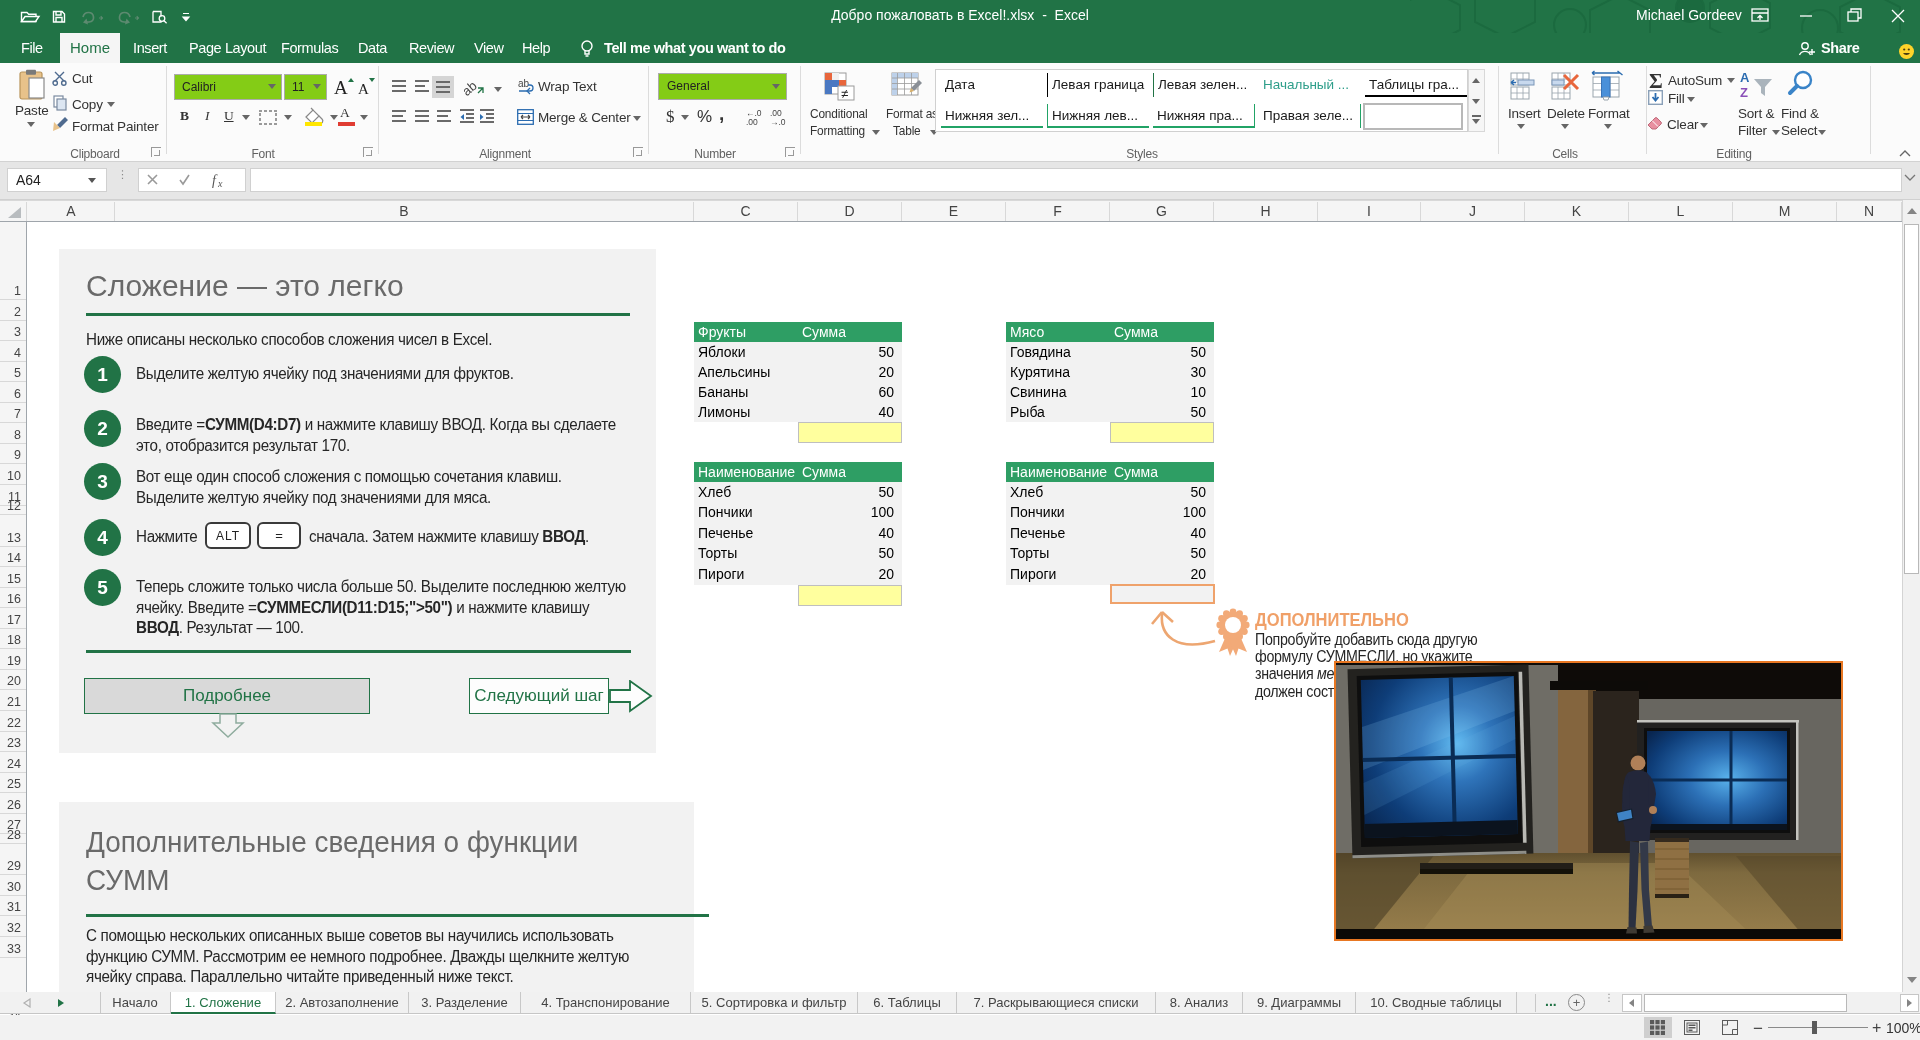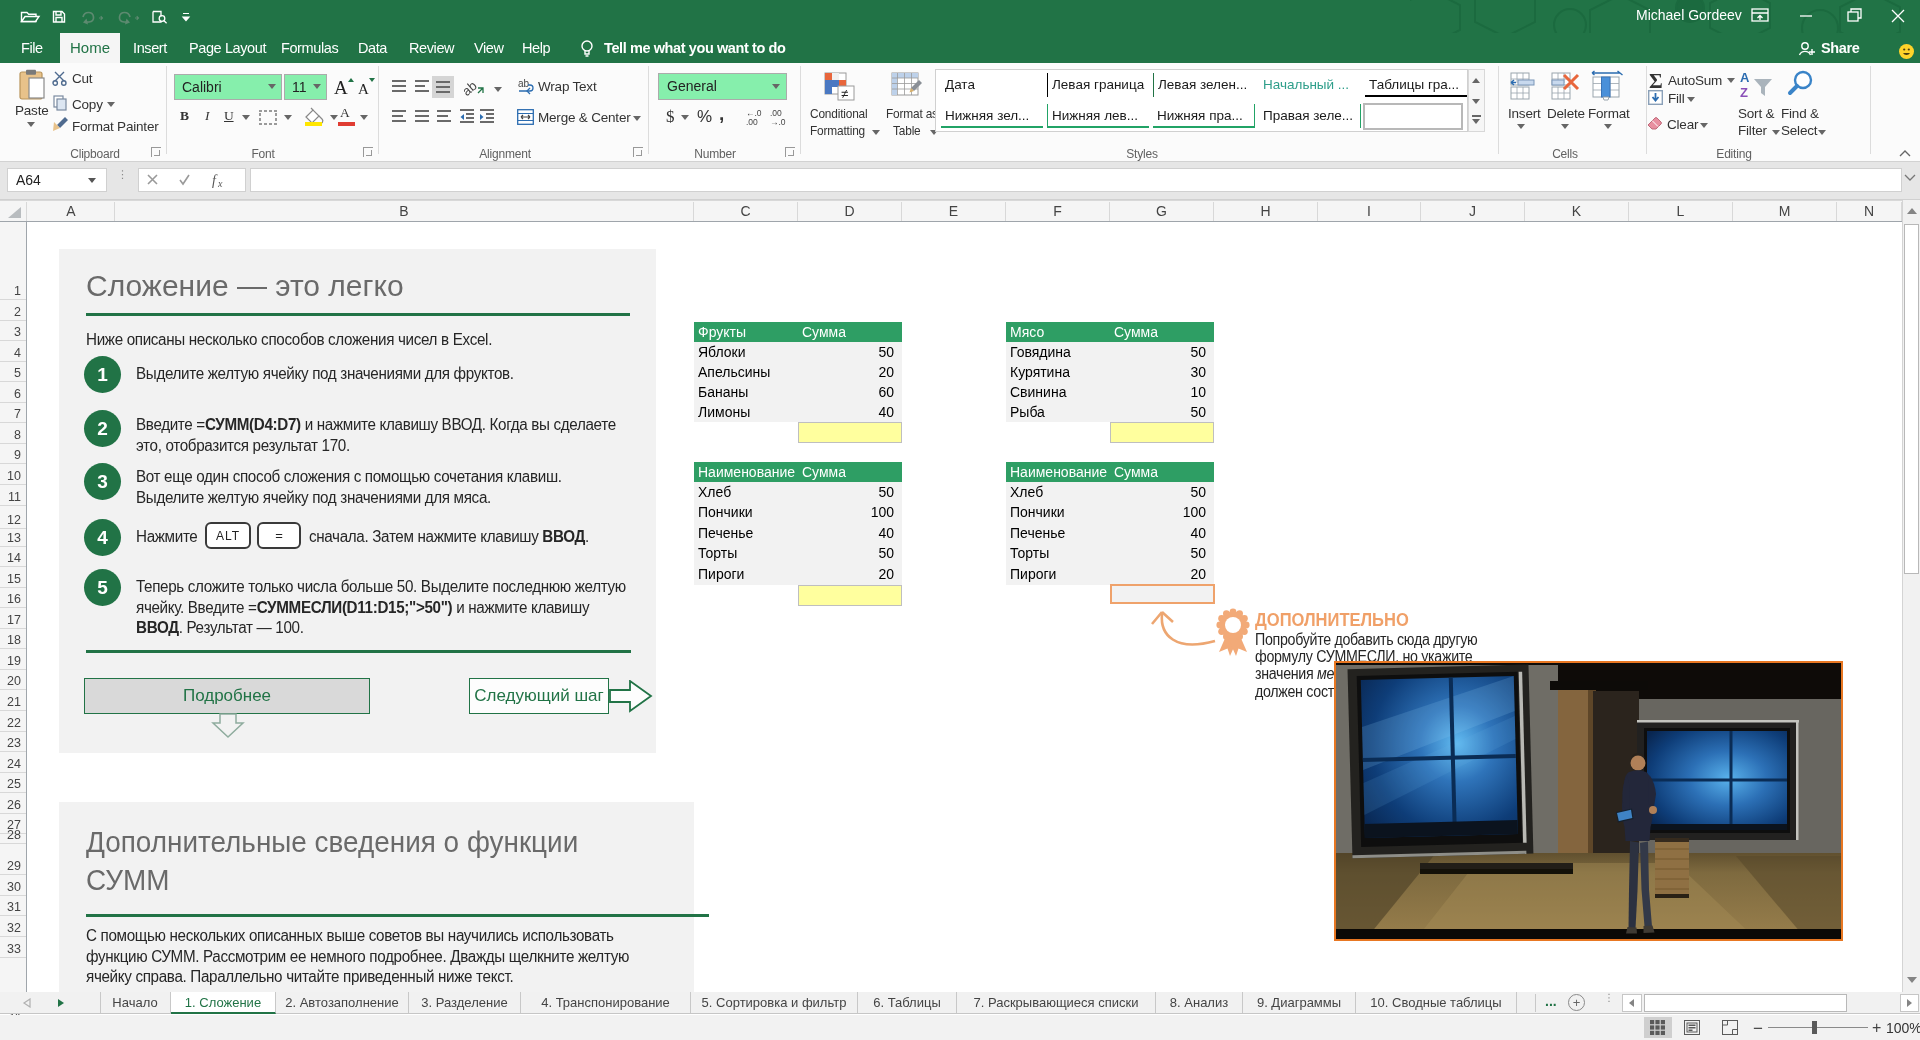--- a/index.html
+++ b/index.html
@@ -9,21 +9,21 @@
 #titlebar{left:0;top:0;width:1920px;height:33px;background:#217346;}
 #tabrow{left:0;top:33px;width:1920px;height:30px;background:#217346;}
 .tabtxt{position:absolute;top:0;height:30px;line-height:30px;color:#fff;font-size:14.5px;letter-spacing:-0.4px;}
 #hometab{position:absolute;left:60px;top:0;width:60px;height:30px;background:#f5f5f5;color:#217346;text-align:center;line-height:30px;font-size:15px;}
 #ribbon{left:0;top:63px;width:1920px;height:99px;background:#fbfbfb;border-bottom:1px solid #d2d2d2;}
 .gsep{position:absolute;top:3px;height:88px;width:1px;background:#dcdcdc;}
 .glabel{position:absolute;top:84px;height:14px;font-size:12px;color:#616161;text-align:center;letter-spacing:-0.2px;}
 .launch{position:absolute;top:84px;width:10px;height:10px;border-left:1px solid #999;border-top:1px solid #999;}
 .launch:after{content:"";position:absolute;right:1px;bottom:1px;width:5px;height:5px;border-right:1.5px solid #999;border-bottom:1.5px solid #999;}
 .rlbl{position:absolute;font-size:13.5px;color:#333;white-space:nowrap;letter-spacing:-0.2px;}
-.combo{position:absolute;background:#86efac;border:1px solid #ababab;font-size:14px;color:#222;}
+.combo{position:absolute;background:#84cc16;border:1px solid #ababab;font-size:12px;color:#222;}
 .car{position:absolute;width:0;height:0;border-left:4px solid transparent;border-right:4px solid transparent;border-top:5px solid #666;}
 
 #fbar{left:0;top:162px;width:1920px;height:38px;background:#e6e6e6;border-bottom:1px solid #d0d0d0;}
 .fbox{position:absolute;background:#fff;border:1px solid #d0d0d0;}
 
 #colhdr{left:0;top:200px;width:1902px;height:22px;background:#f5f5f5;border-top:1px solid #d8d8d8;border-bottom:1px solid #9fa5ab;}
 .chc{position:absolute;top:1px;height:19px;line-height:19px;font-size:14px;color:#444;text-align:center;border-right:1px solid #d8d8d8;}
 #rowhdr{left:0;top:222px;width:27px;height:770px;background:#f5f5f5;border-right:1px solid #9fa5ab;}
 .rhc{position:absolute;left:0;width:26px;font-size:12.5px;color:#444;border-bottom:1px solid #d8d8d8;display:flex;align-items:flex-end;justify-content:flex-end;padding:0 5px 1px 0;}
 #sheet{left:28px;top:222px;width:1874px;height:770px;background:#fff;overflow:hidden;}
@@ -72,20 +72,21 @@
 <path d="M106.5 10.5 l3.5 4 l-5 2" fill="#5d8a70" stroke="none"></path>
 <path d="M115 10 l3.5 0 m-1.8 -1.8 l1.8 1.8 l-1.8 1.8" stroke-width="1.1"></path>
 </g>
 <g stroke="#fff" fill="none" stroke-width="1.3">
 <path d="M133 3.5 h8 v5 m0 4.5 v1 h-8 v-10.5"></path>
           <circle cx="142" cy="10.5" r="2.8"></circle>
           <path d="M144 12.7 l2.6 2.6"></path>
 </g>
 <path d="M163 5.5 h6 m-6 3.5 l3 3.5 l3 -3.5 z" stroke="#fff" fill="#fff" stroke-width="1.2"></path>
 </svg>
+      <div class="abs" style="left:0;top:7px;width:1920px;text-align:center;font-size:14px;color:#fff;">Добро пожаловать в Excel!.xlsx &nbsp;-&nbsp; Excel</div>
       <div class="abs" style="left:1636px;top:7px;font-size:14px;color:#fff;">Michael Gordeev</div>
       <svg class="abs" style="left:1745px;top:6px" width="170" height="20" viewBox="0 0 170 20">
 <g stroke="#fff" fill="none" stroke-width="1.3">
 <rect x="7" y="3" width="16" height="12"></rect>
           <path d="M7 7 h16 M15 14 v-4 m-2.5 2 l2.5 -2.5 l2.5 2.5"></path>
 <path d="M55 10 h12"></path>
 <rect x="103" y="6" width="10" height="9"></rect>
           <path d="M106 6 v-3 h10 v9 h-3"></path>
 <path d="M147 4 l12 12 m0 -12 l-12 12"></path>
 </g>
@@ -433,21 +434,21 @@
       <div class="rhc" style="top:79px;height:19.600000000000023px;">2</div>
       <div class="rhc" style="top:99.60000000000002px;height:19.5px;">3</div>
       <div class="rhc" style="top:120.10000000000002px;height:19.599999999999966px;">4</div>
       <div class="rhc" style="top:140.7px;height:19.5px;">5</div>
       <div class="rhc" style="top:161.2px;height:19.600000000000023px;">6</div>
       <div class="rhc" style="top:181.8px;height:19.5px;">7</div>
       <div class="rhc" style="top:202.3px;height:19.599999999999966px;">8</div>
       <div class="rhc" style="top:222.89999999999998px;height:19.5px;">9</div>
       <div class="rhc" style="top:243.39999999999998px;height:19.600000000000023px;">10</div>
       <div class="rhc" style="top:264.0px;height:19.5px;">11</div>
-      <div class="rhc" style="top:287px;height:19.600000000000023px;">12</div>
+      <div class="rhc" style="top:273px;height:19.600000000000023px;">12</div>
       <div class="rhc" style="top:305.1px;height:19.5px;">13</div>
       <div class="rhc" style="top:325.6px;height:19.5px;">14</div>
       <div class="rhc" style="top:346.1px;height:19.600000000000023px;">15</div>
       <div class="rhc" style="top:366.70000000000005px;height:19.5px;">16</div>
       <div class="rhc" style="top:387.20000000000005px;height:19.59999999999991px;">17</div>
       <div class="rhc" style="top:407.79999999999995px;height:19.5px;">18</div>
       <div class="rhc" style="top:428.29999999999995px;height:19.600000000000023px;">19</div>
       <div class="rhc" style="top:448.9px;height:19.5px;">20</div>
       <div class="rhc" style="top:469.4px;height:19.600000000000023px;">21</div>
       <div class="rhc" style="top:490.0px;height:19.5px;">22</div>

